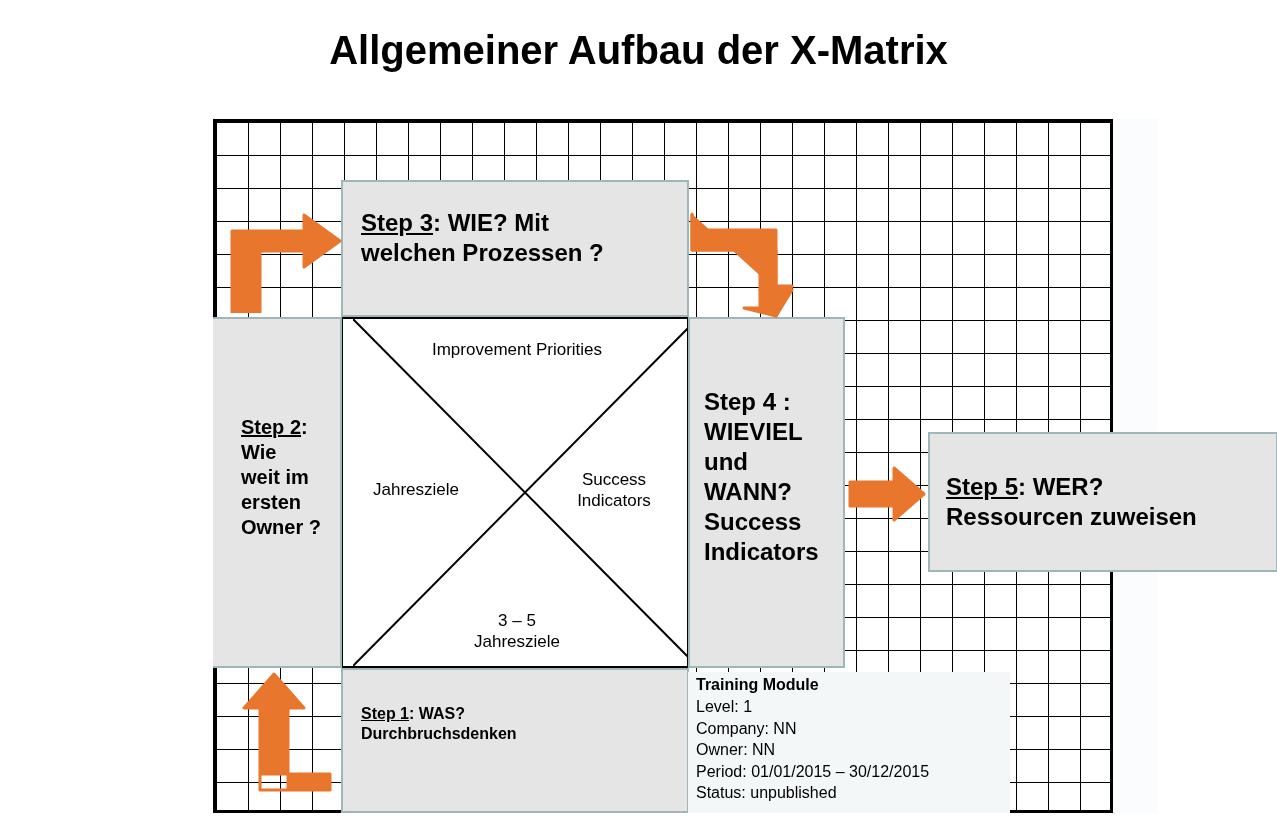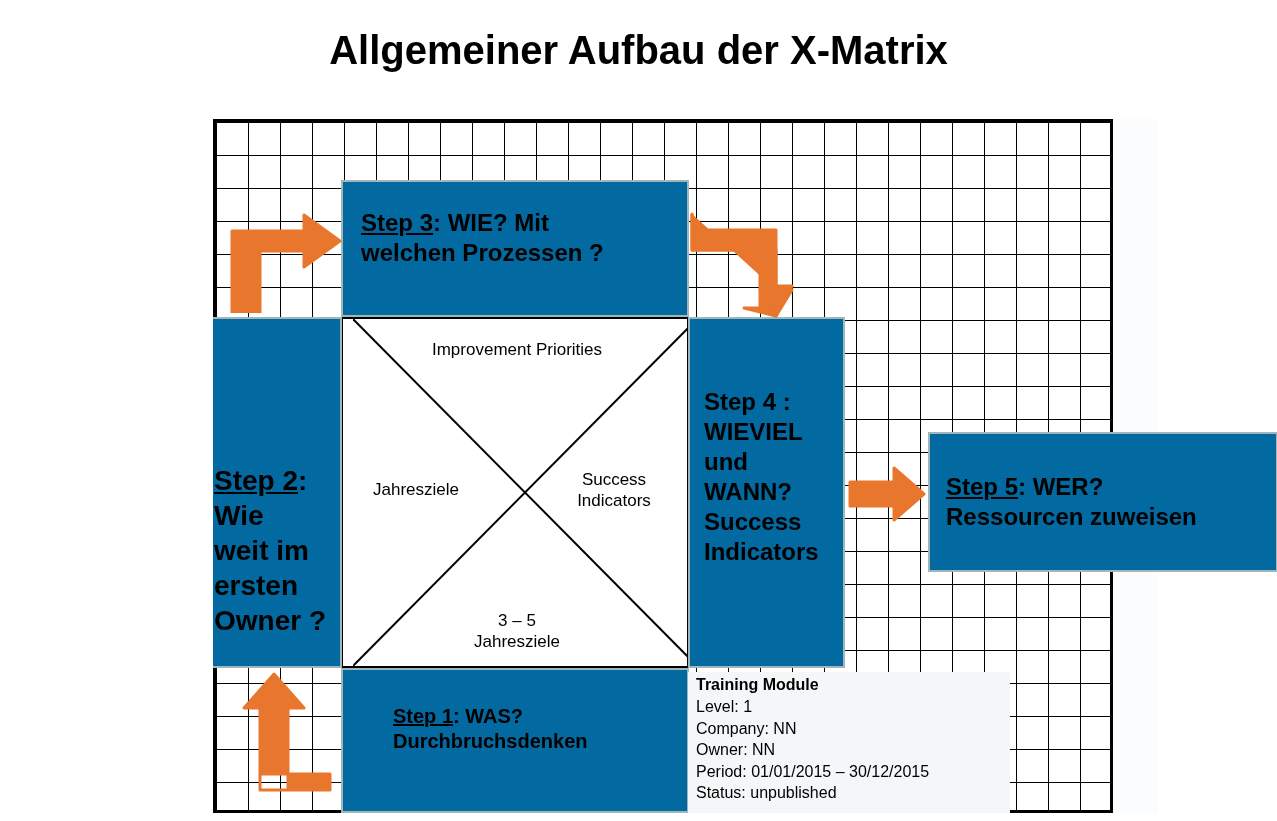--- a/index.html
+++ b/index.html
@@ -80,21 +80,21 @@
     line-height: 1.25;
   }
   #x-top    { top: 20px;  left: 0; width: 348px; }
   #x-left   { top: 160px; left: 8px; width: 130px; }
   #x-right  { top: 150px; right: 8px; width: 130px; }
   #x-bottom { bottom: 14px; left: 0; width: 348px; }
 
   
   .step-box {
     position: absolute;
-    background: #0369a1;
+    background: #e5e5e5;
     border: 2px solid #9fb6bb;
     box-sizing: border-box;
     color: #000000;
     z-index: 7;
   }
   .step-box .txt {
     font-weight: bold;
     line-height: 1.25;
   }
   .u { text-decoration: underline; }
@@ -107,37 +107,37 @@
   }
   #step3 .txt { font-size: 24px; padding: 26px 16px 0 18px; }
 
   #step2 {
     left: 213px;
     top: 317px;
     width: 129px;
     height: 351px;
     border-left: none;
   }
-  #step2 .txt { font-size: 28px; padding: 96px 8px 0 1px; margin-top: 48px; }
+  #step2 .txt { font-size: 20px; padding: 96px 8px 0 28px; }
 
   #step4 {
     left: 688px;
     top: 317px;
     width: 157px;
     height: 351px;
   }
   #step4 .txt { font-size: 24px; padding: 68px 8px 0 14px; }
 
   #step1 {
     left: 341px;
     top: 668px;
     width: 348px;
     height: 145px;
   }
-  #step1 .txt { font-size: 20px; padding: 34px 16px 0 18px; margin-left: 32px; }
+  #step1 .txt { font-size: 16px; padding: 34px 16px 0 18px; }
 
   #step5 {
     left: 928px;
     top: 432px;
     width: 350px;
     height: 140px;
     z-index: 9;
   }
   #step5 .txt { font-size: 24px; padding: 38px 14px 0 16px; }
 

